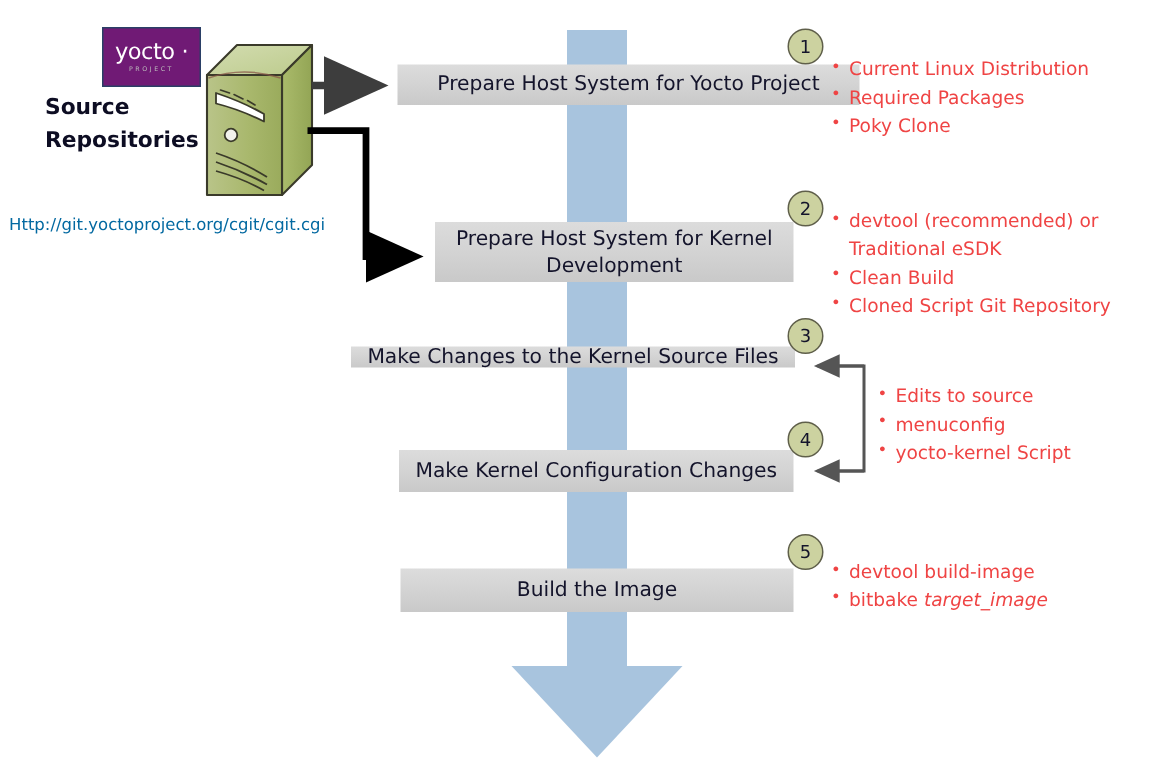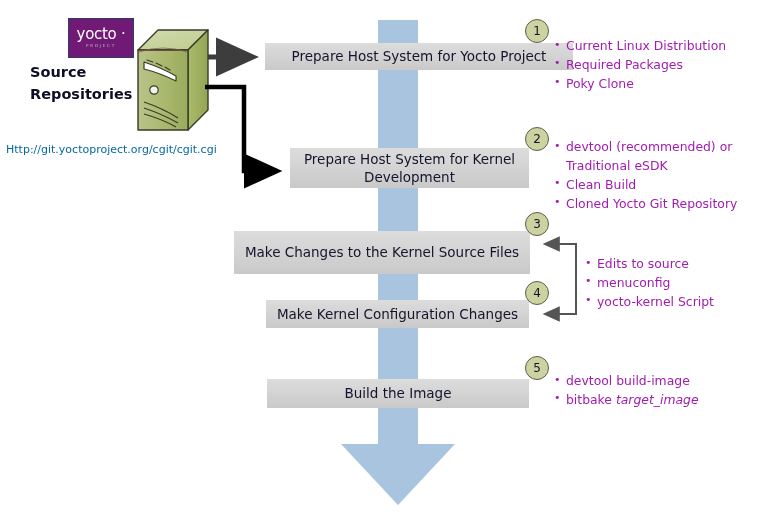--- a/index.html
+++ b/index.html
@@ -46,21 +46,21 @@
     align-items: center;
     justify-content: center;
     text-align: center;
     line-height: 1.35;
     box-sizing: border-box;
     padding: 2px 6px;
   }
 
   #box-1 { left: 265px; top: 43px;  width: 308px; height: 27px; }
   #box-2 { left: 290px; top: 148px; width: 239px; height: 40px; }
-  #box-3 { left: 234px; top: 231px; width: 296px; height: 43px; }
+  #box-3 { left: 234px; top: 231px; width: 296px; height: 14px; }
   #box-4 { left: 266px; top: 300px; width: 263px; height: 28px; }
   #box-5 { left: 267px; top: 379px; width: 262px; height: 29px; }
 
   
   #yocto-logo {
     position: absolute;
     left: 68px;
     top: 18px;
     width: 64px;
     height: 38px;
@@ -143,21 +143,21 @@
   #circle-2 { left: 525px; top: 127px; }
   #circle-3 { left: 525px; top: 212px; }
   #circle-4 { left: 525px; top: 281px; }
   #circle-5 { left: 525px; top: 356px; }
 
   
   .anno-list {
     position: absolute;
     font-size: 12.4px;
     line-height: 1.52;
-    color: #a21caf;
+    color: #ef4444;
     list-style: none;
     margin: 0;
     padding: 0;
   }
   .anno-list li {
     position: relative;
     padding-left: 12px;
     white-space: nowrap;
   }
   .anno-list li::before {
@@ -284,21 +284,21 @@
 <ul class="anno-list" id="anno-1">
   <li>Current Linux Distribution</li>
   <li>Required Packages</li>
   <li>Poky Clone</li>
 </ul>
 
 <ul class="anno-list" id="anno-2">
   <li>devtool (recommended) or</li>
   <li class="cont">Traditional eSDK</li>
   <li>Clean Build</li>
-  <li>Cloned Yocto Git Repository</li>
+  <li>Cloned Script Git Repository</li>
 </ul>
 
 <ul class="anno-list" id="anno-3">
   <li>Edits to source</li>
   <li>menuconfig</li>
   <li>yocto-kernel Script</li>
 </ul>
 
 <ul class="anno-list" id="anno-5">
   <li>devtool build-image</li>

